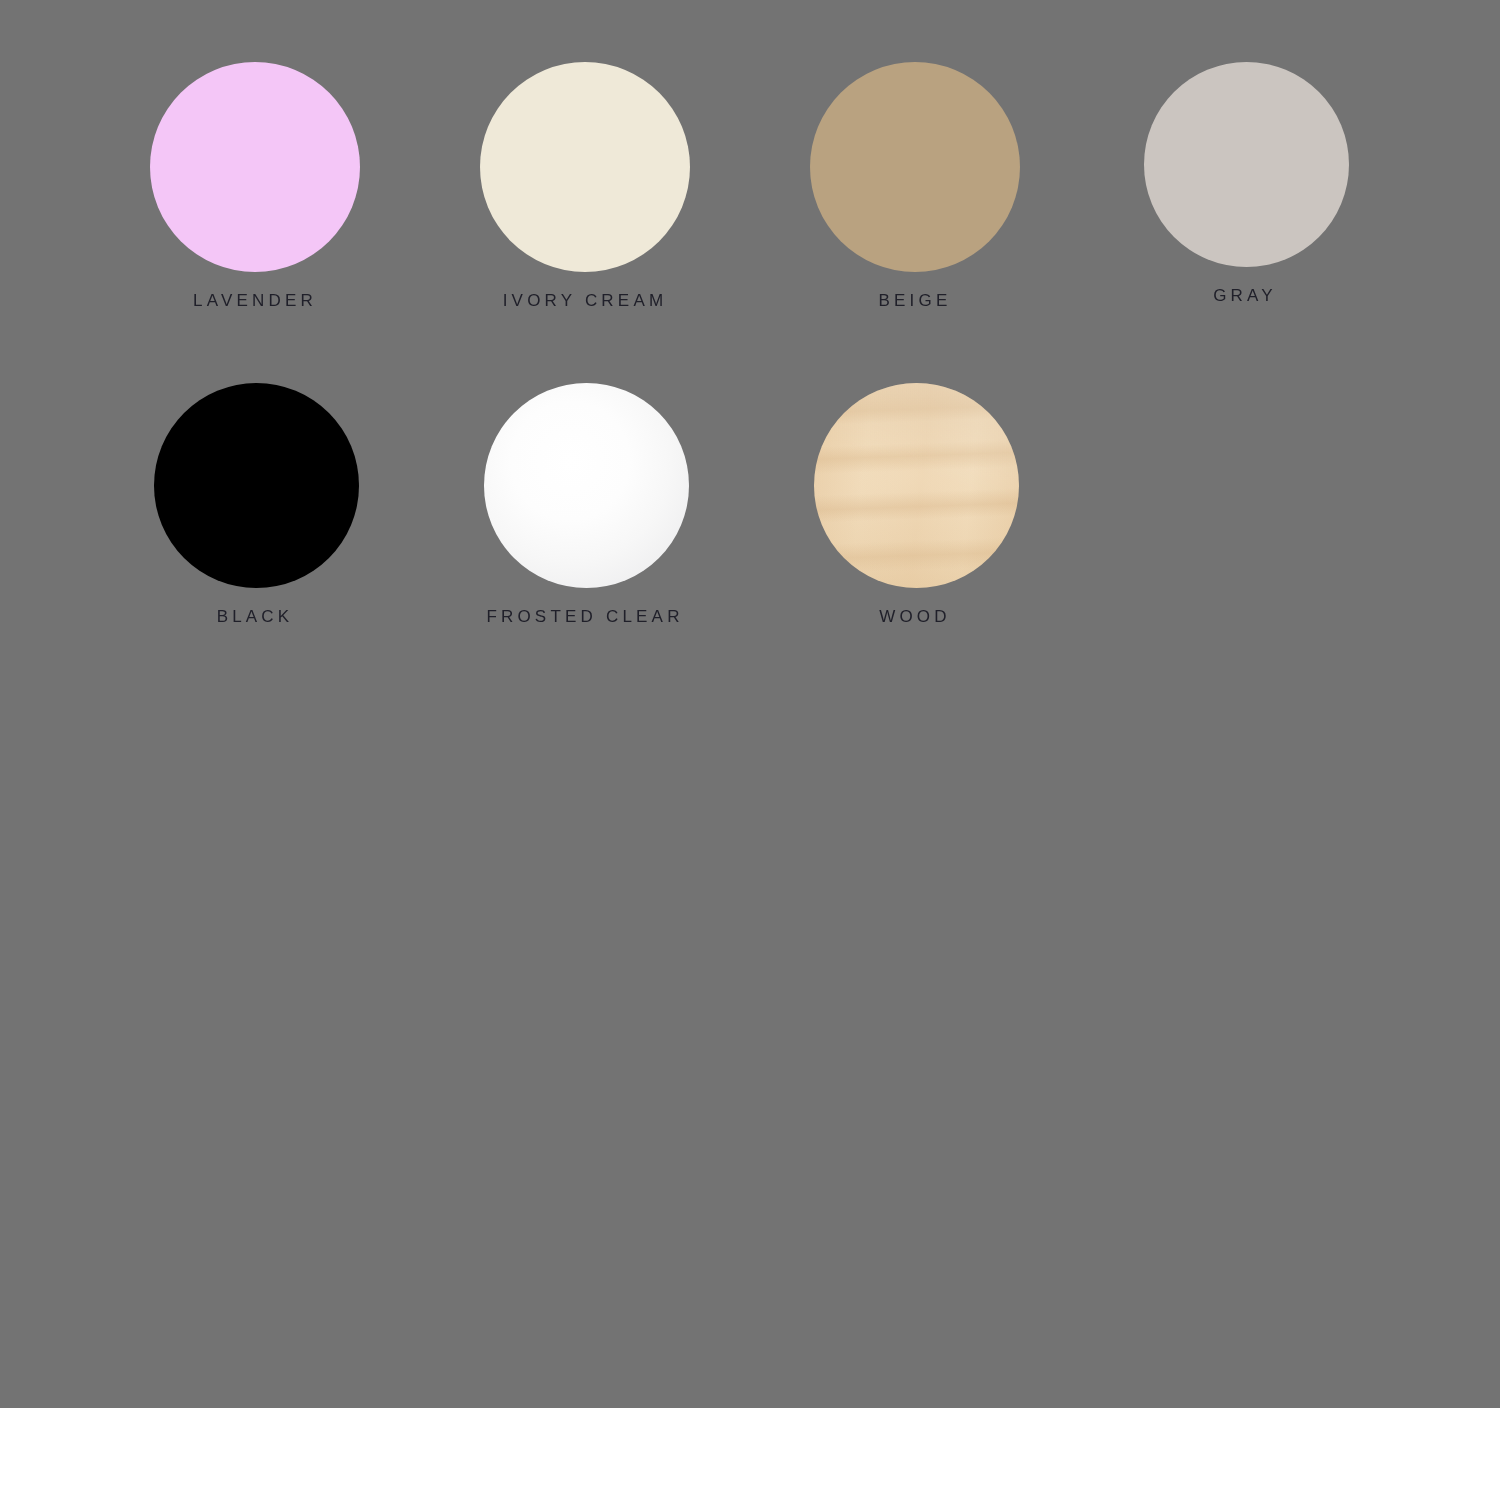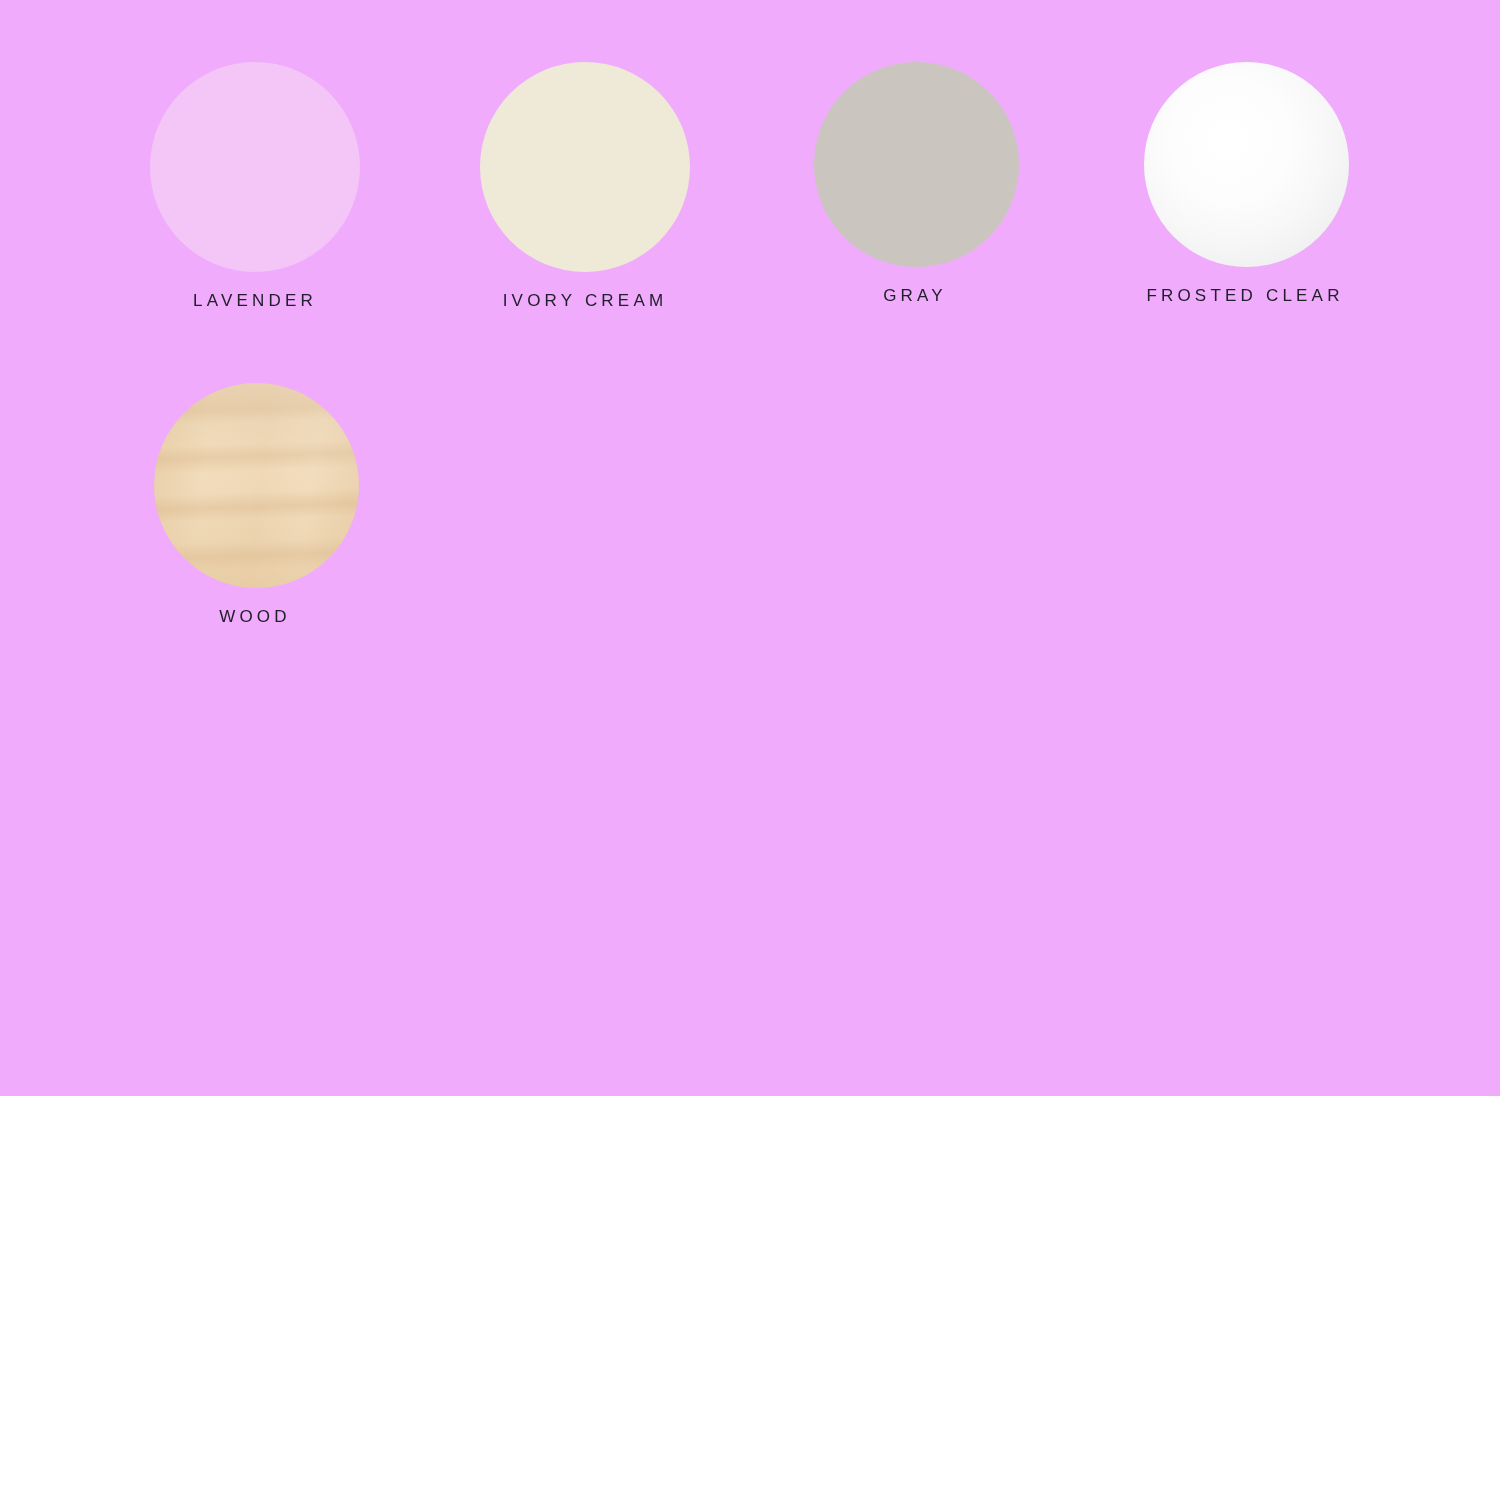--- a/index.html
+++ b/index.html
@@ -11,22 +11,22 @@
   body {
     width: 1500px;
     height: 1500px;
     font-family: "Liberation Sans", sans-serif;
     overflow: hidden;
   }
 
   .palette {
     position: relative;
     width: 1500px;
-    height: 1096px;
-    background: #f0abfc;
+    height: 1408px;
+    background: #737373;
   }
 
   .swatch-grid {
     position: absolute;
     left: 150px;
     top: 62px;
     width: 1200px;
     display: grid;
     grid-template-columns: repeat(4, 210px);
     column-gap: 120px;
@@ -172,26 +172,34 @@
       <div class="swatch-disc" style="background:#F4C6F7;"></div>
       <div class="swatch-label">LAVENDER</div>
     </div>
 
 
     <div class="swatch swatch-row-1">
       <div class="swatch-disc" style="background:#EFE9D8;"></div>
       <div class="swatch-label">IVORY CREAM</div>
     </div>
 
+    <div class="swatch swatch-row-1">
+      <div class="swatch-disc" style="background:#B9A280;"></div>
+      <div class="swatch-label">BEIGE</div>
+    </div>
 
     <div class="swatch swatch-row-2">
       <div class="swatch-disc" style="background:#CBC5C0;"></div>
       <div class="swatch-label">GRAY</div>
     </div>
 
+    <div class="swatch swatch-row-2">
+      <div class="swatch-disc" style="background:#000000;"></div>
+      <div class="swatch-label">BLACK</div>
+    </div>
 
 
 
     <div class="swatch swatch-row-3">
       <div class="swatch-disc disc-frosted"></div>
       <div class="swatch-label">FROSTED CLEAR</div>
     </div>
 
 
     <div class="swatch swatch-row-3">

